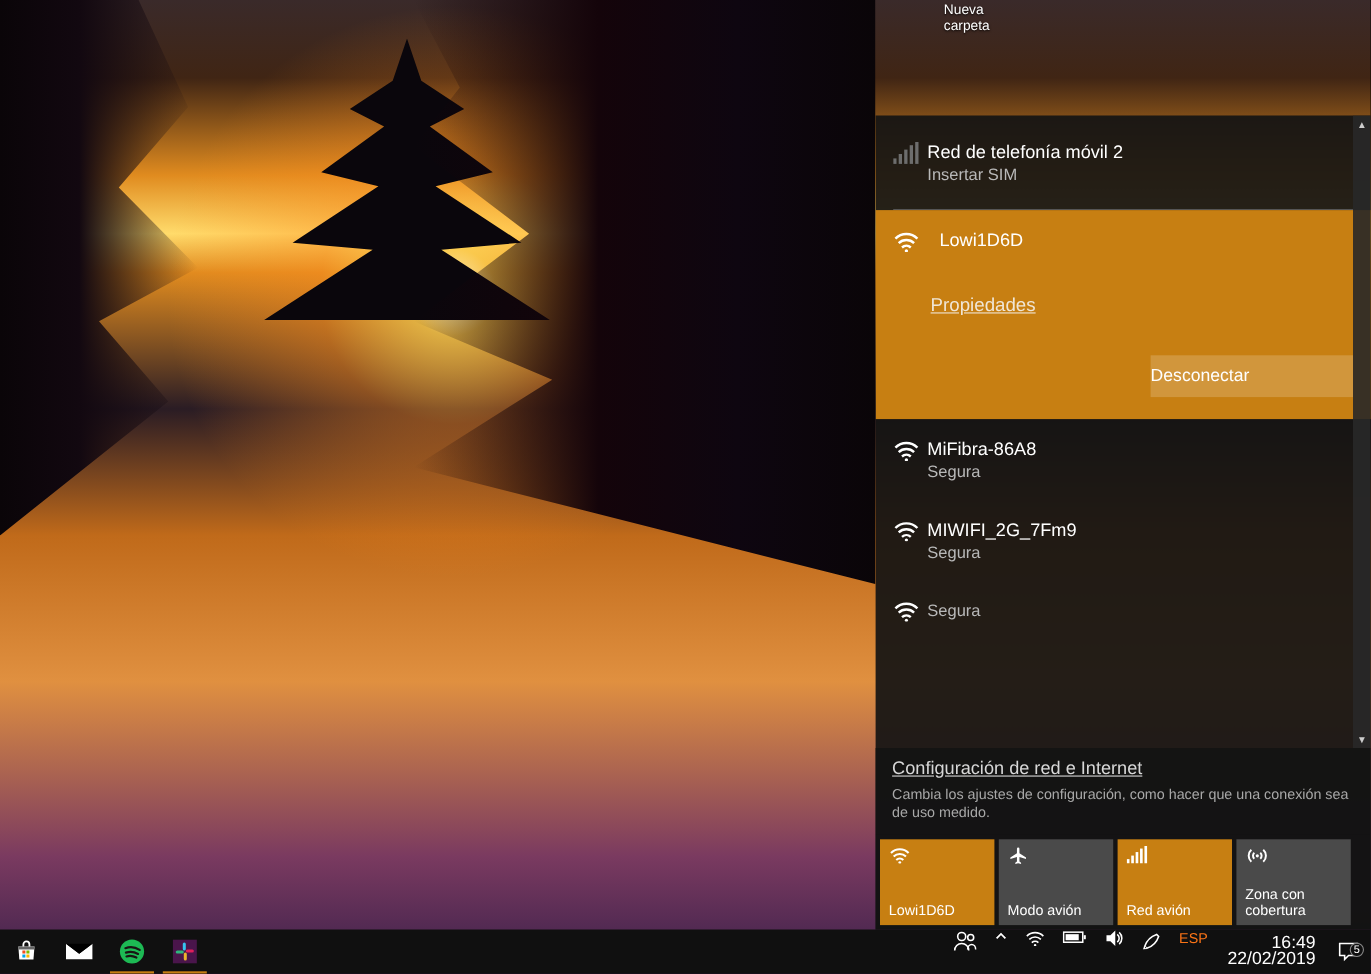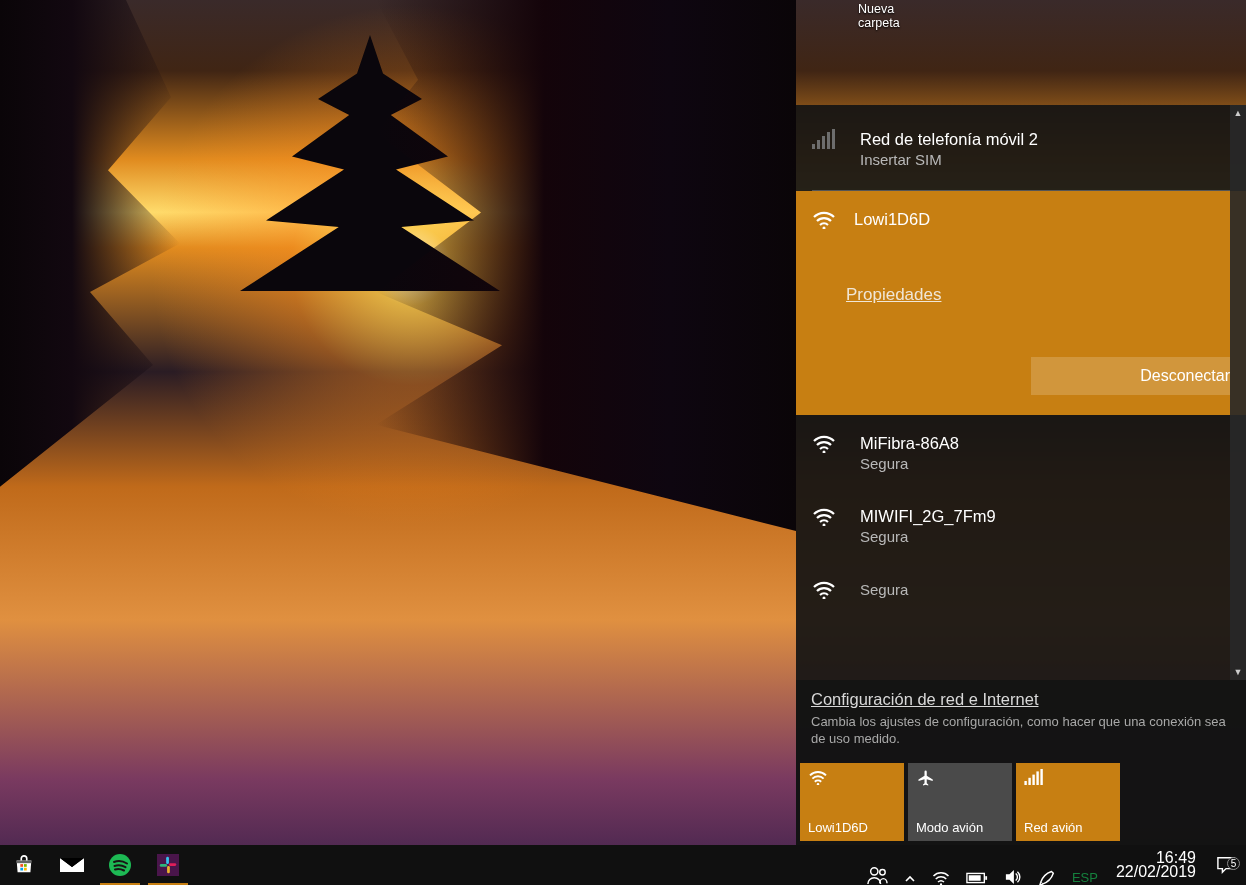--- a/index.html
+++ b/index.html
@@ -28,55 +28,55 @@
     position:absolute; right:0; top:105px; width:450px; bottom:40px;
     background: rgba(20,20,20,0.92);
     color:#fff;
     display:flex; flex-direction:column;
   }
   .netlist { flex:1; overflow:hidden; position:relative; }
   .scrollbar { position:absolute; right:0; top:0; width:16px; height:100%; background:rgba(40,40,40,0.9);}
   .scroll-up, .scroll-down { position:absolute; left:0; width:16px; height:16px; display:flex; align-items:center; justify-content:center; font-size:9px; color:#ccc;}
   .scroll-up{top:0;} .scroll-down{bottom:0;}
 
-  .net-item { display:flex; padding:18px 16px 14px 16px; gap:20px; }
+  .net-item { display:flex; padding:18px 16px 14px 16px; gap:3px; }
   .net-item.cellular { padding:24px 16px 20px 16px; }
   .net-item .ico { width:28px; flex:0 0 28px; color:#fff; }
   .net-item .ico.dim { color:#6d6d6d; }
   .net-item .txt { flex:1; }
   .net-name { font-size:16.5px; color:#fff; line-height:20px;}
   .net-sub { font-size:15px; color:#b8b8b8; line-height:20px; margin-top:1px;}
   .divider { height:1px; background:#555; margin:0 16px; }
 
   .net-item.connected { background:#c77f12; padding-bottom:20px; flex-direction:column;}
   .net-item.connected .row1 { display:flex; gap:14px;}
   .net-item.connected .net-sub { color:#f0e6d6;}
   .props-link { margin-left:34px; margin-top:36px; font-size:17px; color:#f0e6d6; text-decoration:underline; display:inline-block;}
   .disconnect-row { display:flex; justify-content:flex-end; margin-top:32px;}
-  .disconnect-btn { background:rgba(255,255,255,0.18); border:none; color:#fff; font-size:16px; padding:10px 0; width:199px; text-align:right;}
+  .disconnect-btn { background:rgba(255,255,255,0.18); border:none; color:#fff; font-size:16px; padding:10px 0; width:184px; text-align:left;}
 
   .settings-block { padding:10px 16px 12px 15px; background:rgba(20,20,20,0.92);}
   .settings-link { font-size:16.5px; color:#d8d8d8; text-decoration:underline;}
   .settings-desc { font-size:13px; color:#a8a8a8; margin-top:4px; line-height:17px;}
 
   .tiles { display:flex; gap:4px; padding:4px 0 4px 4px; background:rgba(20,20,20,0.92);}
   .tile { width:104px; height:78px; padding:6px 8px; display:flex; flex-direction:column; justify-content:space-between; font-size:13px; color:#fff;}
   .tile .tico { height:22px;}
   .tile.on { background:#c77f12;}
   .tile.off { background:#4a4a4a;}
   .tile .tlabel { line-height:15px;}
 
   
   .taskbar { position:absolute; left:0; right:0; bottom:0; height:40px; background:#101010; display:flex; align-items:center; color:#fff;}
   .tb-icons { display:flex; align-items:center; height:100%;}
   .tb-btn { width:48px; height:40px; display:flex; align-items:center; justify-content:center; position:relative;}
   .tb-btn.active::after{ content:""; position:absolute; bottom:0; left:4px; right:4px; height:2px; background:#c77f12;}
   .tb-spacer { flex:1;}
   .tray { display:flex; align-items:center; height:100%;}
-  .tray-btn { padding:0 8px; height:40px; display:flex; align-items:flex-end; justify-content:center; font-size:12px; color:#15803d;}
+  .tray-btn { padding:0 8px; height:40px; display:flex; align-items:flex-start; justify-content:center; font-size:12px; color:#f97316;}
   .clock { text-align:right; font-size:16px; line-height:14px; padding:0 10px;}
   .notif { width:40px; display:flex; align-items:center; justify-content:center; position:relative;}
   .notif-badge { position:absolute; bottom:4px; right:6px; font-size:10px; background:#101010; border-radius:50%; width:13px; height:13px; display:flex; align-items:center; justify-content:center; border:1px solid #888;}
 
   svg { display:block;}
 </style>
 </head>
 <body>
 
 <div class="desktop">
@@ -222,20 +222,34 @@
               <rect x="0" y="15" width="3" height="5"></rect>
               <rect x="5" y="11" width="3" height="9"></rect>
               <rect x="10" y="7" width="3" height="13"></rect>
               <rect x="15" y="3" width="3" height="17"></rect>
               <rect x="20" y="0" width="3" height="20"></rect>
             </g>
           </svg>
       </span>
       <span class="tlabel">Red avión</span>
     </div>
+    <div class="tile off">
+      <span class="tico">
+        <svg width="22" height="18" viewBox="0 0 24 20">
+            <g fill="none" stroke="#fff" stroke-width="2">
+              <path d="M6 4 A8 8 0 0 0 6 16"></path>
+              <path d="M18 4 A8 8 0 0 1 18 16"></path>
+              <path d="M9 7 A4 4 0 0 0 9 13"></path>
+              <path d="M15 7 A4 4 0 0 1 15 13"></path>
+            </g>
+            <circle cx="12" cy="10" r="1.6" fill="#fff"></circle>
+          </svg>
+      </span>
+      <span class="tlabel">Zona con cobertura</span>
+    </div>
   </div>
 </div>
 
 <div class="taskbar">
   <div class="tb-icons">
     <div class="tb-btn">
       <svg width="22" height="22" viewBox="0 0 24 24">
           <path fill="#fff" d="M4 7h16l-1 13H5z"></path>
           <rect x="4" y="7" width="16" height="3" fill="#666"></rect>
           <path fill="none" stroke="#fff" stroke-width="1.8" d="M9 7V5a3 3 0 0 1 6 0v2"></path>

